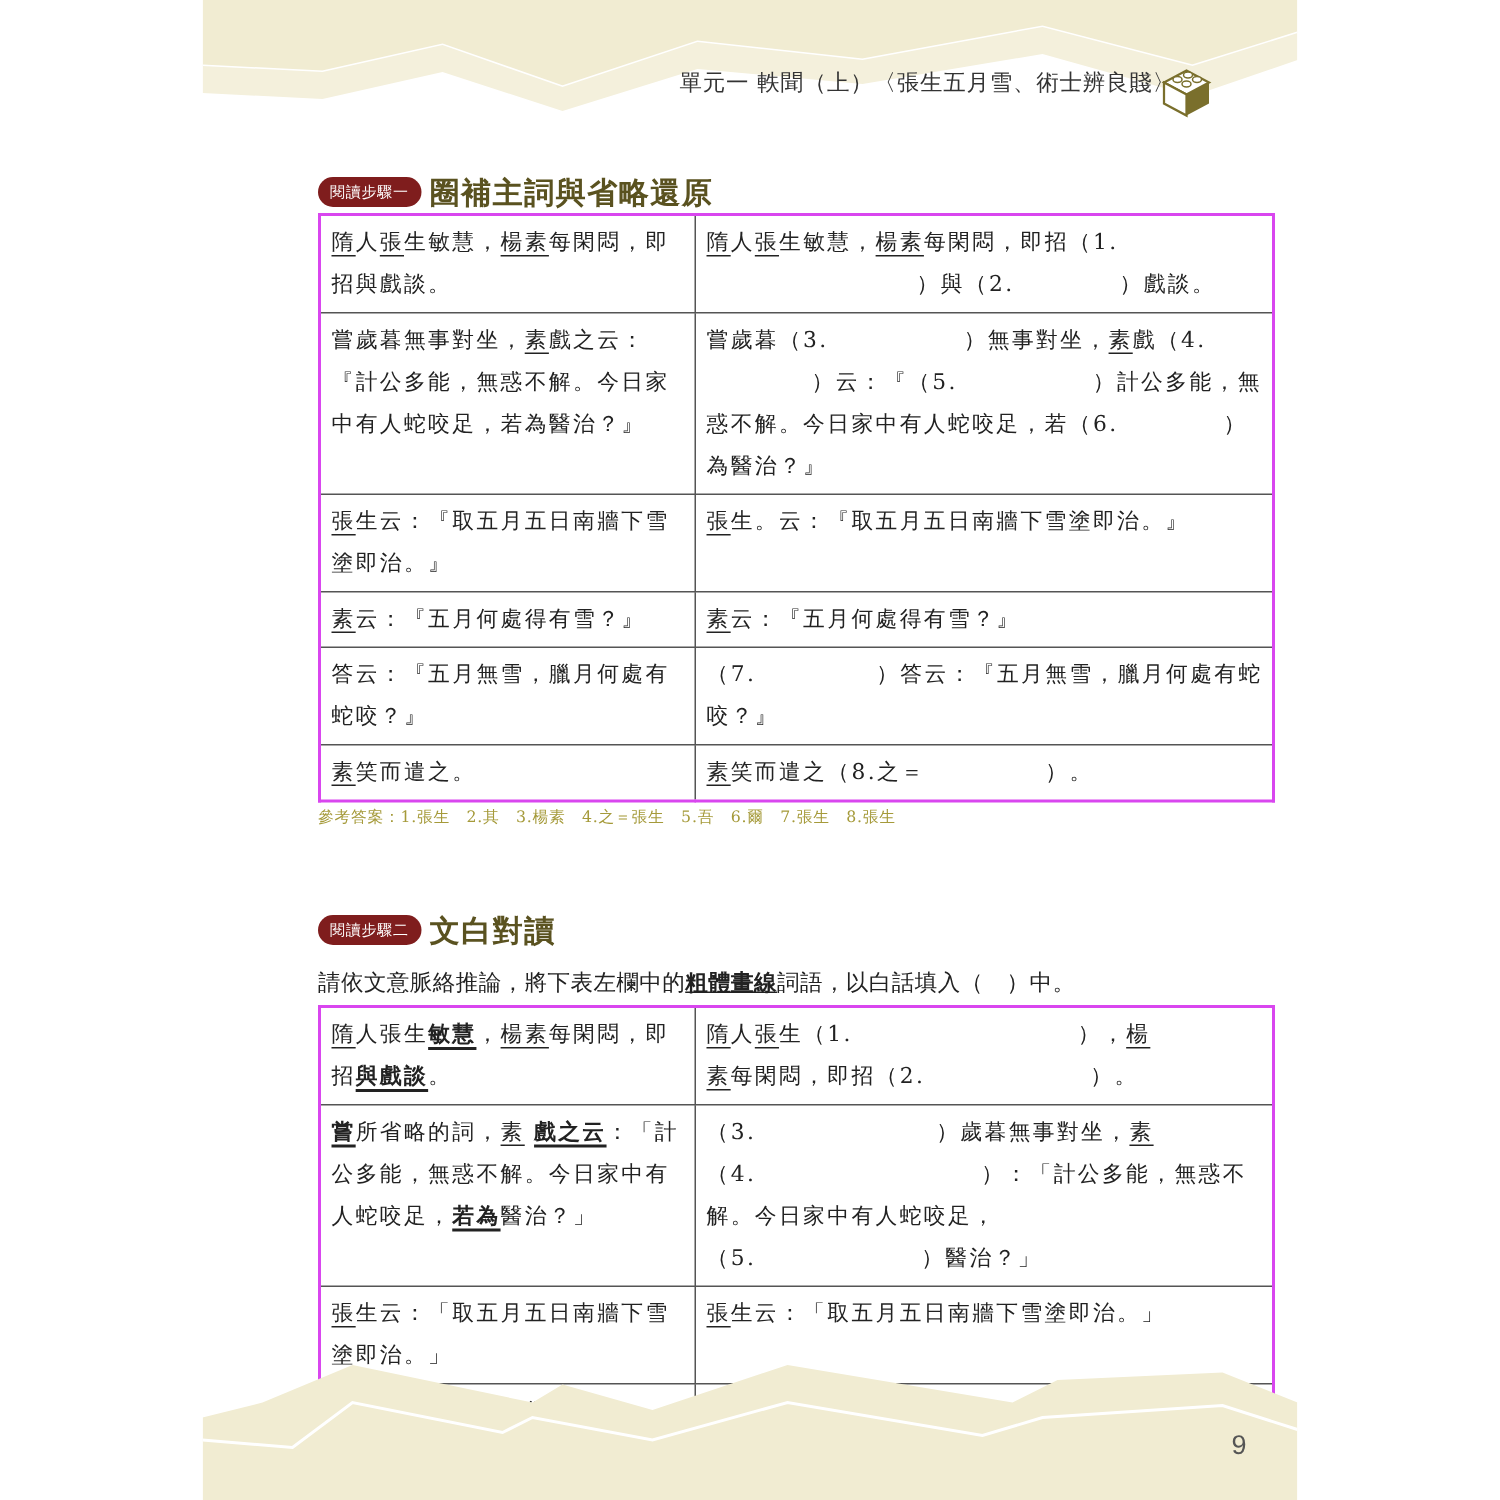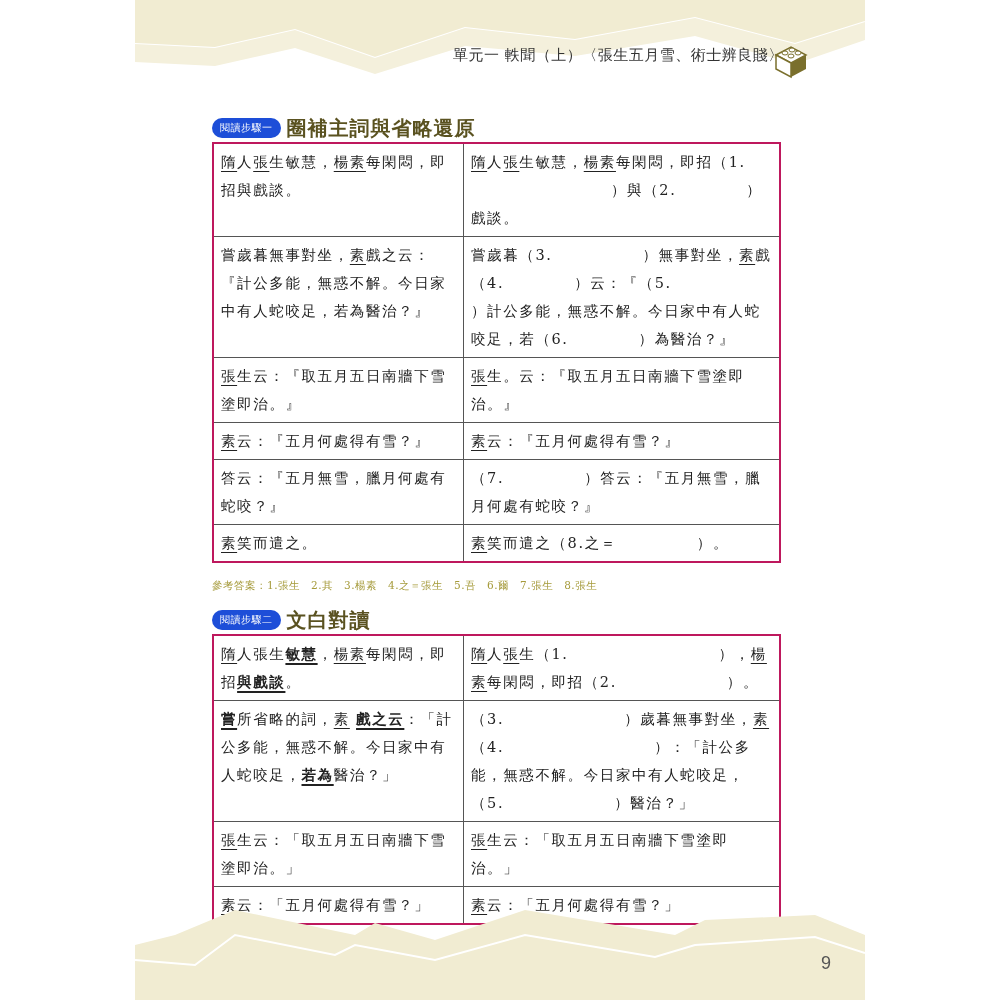--- a/index.html
+++ b/index.html
@@ -7,32 +7,32 @@
          font-family:"DejaVu Serif", "Liberation Serif", serif; color:#222; }
   .page { position:absolute; left:135px; top:0; width:730px; height:1000px; background:#ffffff; overflow:hidden; }
   .top-band { position:absolute; left:0; top:0; width:730px; height:110px; }
   .bottom-band { position:absolute; left:0; top:905px; width:730px; height:95px; }
   .header-title { position:absolute; left:318px; top:46px; font-size:15px; color:#333; letter-spacing:0.5px; white-space:nowrap; }
   .block-icon { position:absolute; left:637px; top:43px; width:38px; height:36px; }
   .page-number { position:absolute; left:686px; top:953px; font-family:"Liberation Sans", sans-serif; font-size:18px; color:#555; }
 
   .section { position:absolute; left:77px; width:580px; }
   .step-row { display:flex; align-items:center; height:28px; }
-  .step-badge { background:#1d4ed8; color:#fff; font-family:"DejaVu Sans", sans-serif; font-size:10px; border-radius:10px; padding:3px 8px; margin-right:6px; letter-spacing:0.5px; }
+  .step-badge { background:#7f1d1d; color:#fff; font-family:"DejaVu Sans", sans-serif; font-size:10px; border-radius:10px; padding:3px 8px; margin-right:6px; letter-spacing:0.5px; }
   .step-title { font-family:Liberation Sans, sans-serif; font-size:20px; font-weight:bold; color:#5a5220; letter-spacing:1px; }
   .instruction { font-family:"DejaVu Sans", sans-serif; font-size:15px; color:#222; margin-top:12px; margin-bottom:5px; letter-spacing:0.3px; }
   .instruction u { text-decoration:underline; font-weight:bold; }
 
-  table.worktable { border-collapse:collapse; width:569px; border:2px solid #be185d; }
+  table.worktable { border-collapse:collapse; width:638px; border:2px solid #d946ef; }
   table.worktable td { border:1px solid #555; vertical-align:top; padding:4px 6px 4px 7px; font-size:14.5px; line-height:28px; letter-spacing:1.6px; }
   table.worktable td.left { width:236px; }
   .u { text-decoration:underline; text-underline-offset:4px; }
   .ub { text-decoration:underline; text-decoration-thickness:2px; text-underline-offset:4px; font-weight:bold;margin-top:48px; }
   .gap { display:inline-block; }
-  .answers { font-size:10.5px; color:#a59a3a; margin-top:16px; letter-spacing:0.5px; }
+  .answers { font-size:10.5px; color:#a59a3a; margin-top:3px; letter-spacing:0.5px; }
 </style>
 </head>
 <body>
 
 <div class="page">
 
   <svg class="top-band" viewBox="0 0 730 110" preserveAspectRatio="none">
     <polygon points="0,0 730,0 730,22 660,44 560,18 440,40 330,28 240,58 160,30 80,48 0,44" fill="#f1ecd2"></polygon>
     <polyline points="0,44 80,48 160,30 240,58 330,28 440,40 560,18 660,44 730,22" fill="none" stroke="#ffffff" stroke-width="2"></polyline>
     <polygon points="0,44 80,48 160,30 240,58 330,28 440,40 560,18 660,44 730,22 730,40 660,64 560,36 440,56 330,46 240,74 160,48 80,66 0,62" fill="#f4f0dc"></polygon>
@@ -85,20 +85,21 @@
     </tbody>
       </table>
     <div class="answers">參考答案：1.張生　2.其　3.楊素　4.之＝張生　5.吾　6.爾　7.張生　8.張生</div>
   </div>
 
   <div class="section" style="top:606px;">
     <div class="step-row">
       <span class="step-badge">閱讀步驟二</span>
       <span class="step-title">文白對讀</span>
     </div>
+    <div class="instruction"><span>請依文意脈絡推論，將下表左欄中的</span><u>粗體畫線</u><span>詞語，以白話填入（　）中。</span></div>
 
     <table class="worktable">
       <tbody>
           <tr>
         <td class="left"><span class="u">隋</span><span>人張生</span><span class="ub">敏慧</span><span>，</span><span class="u">楊素</span><span>每閑悶，即招</span><span class="ub">與戲談</span><span>。</span></td>
         <td><span class="u">隋</span><span>人</span><span class="u">張</span><span>生（1.</span><span class="gap" style="width:150px"></span><span>），</span><span class="u">楊</span><br><span class="u">素</span><span>每閑悶，即招（2.</span><span class="gap" style="width:110px"></span><span>）。</span></td>
       </tr>
       <tr>
         <td class="left"><span class="ub">嘗</span><span>所省略的詞，</span><span class="u">素</span><span> </span><span class="ub">戲之云</span><span>：「計公多能，無惑不解。今日家中有人蛇咬足，</span><span class="ub">若為</span><span>醫治？」</span></td>
         <td><span>（3.</span><span class="gap" style="width:120px"></span><span>）歲暮無事對坐，</span><span class="u">素</span><br><span>（4.</span><span class="gap" style="width:150px"></span><span>）：「計公多能，無惑不解。今日家中有人蛇咬足，</span><br><span>（5.</span><span class="gap" style="width:110px"></span><span>）醫治？」</span></td>

